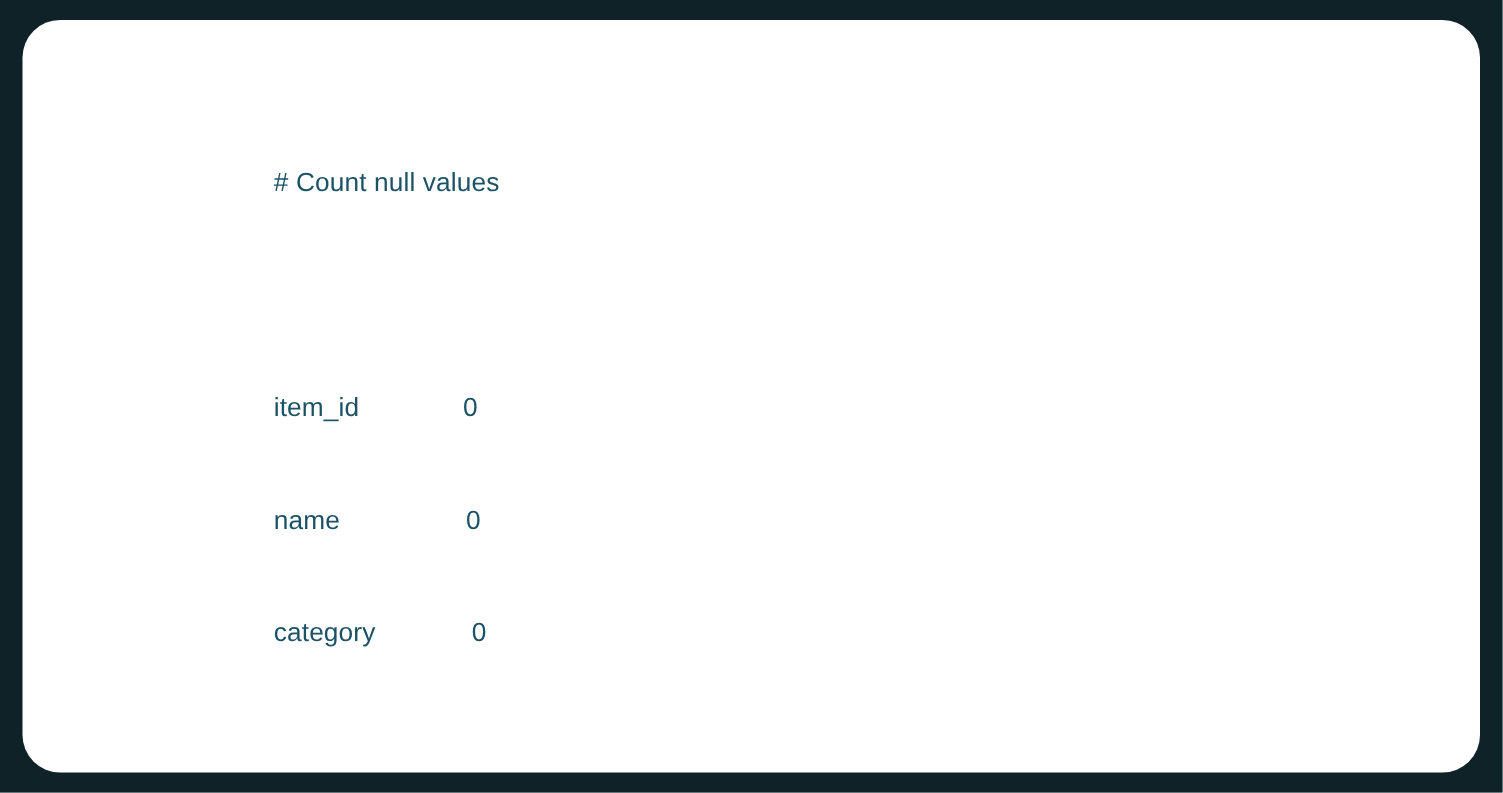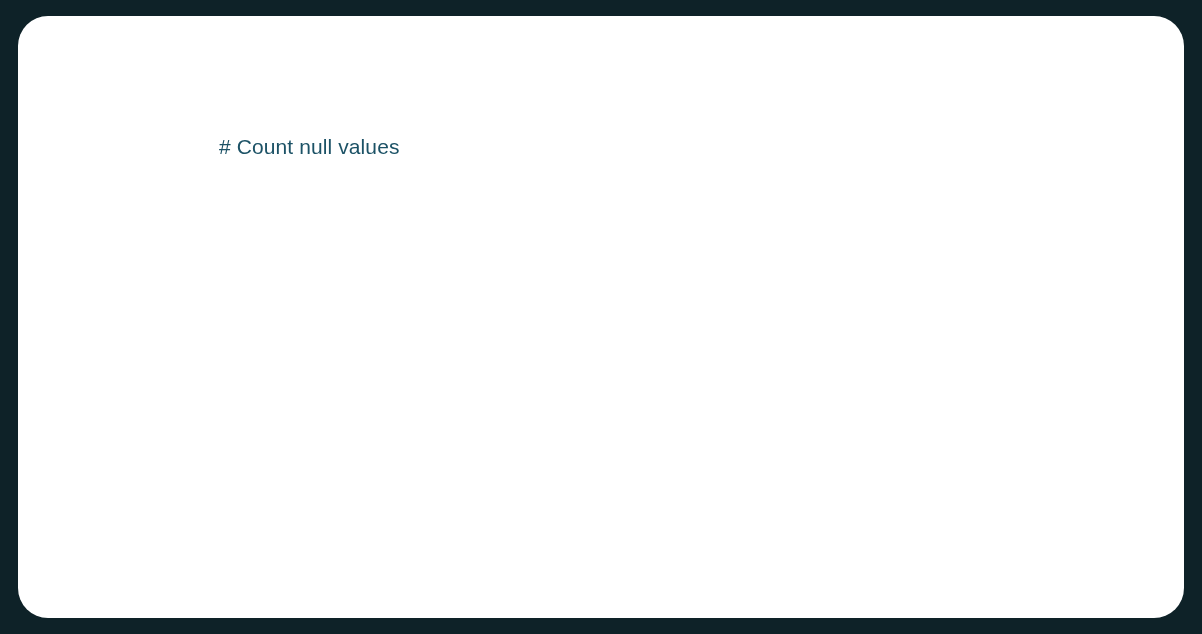--- a/index.html
+++ b/index.html
@@ -53,20 +53,23 @@
   }
 </style>
 </head>
 <body>
 
 <div class="screen">
   <div class="card">
     <div class="output-block">
       <div class="code-line"># Count null values</div>
       <div class="blank-line"> </div>
+      <div class="data-row">item_id              0</div>
+      <div class="data-row">name                 0</div>
+      <div class="data-row">category             0</div>
       
       
       
       
       
       
       
       
       
       

